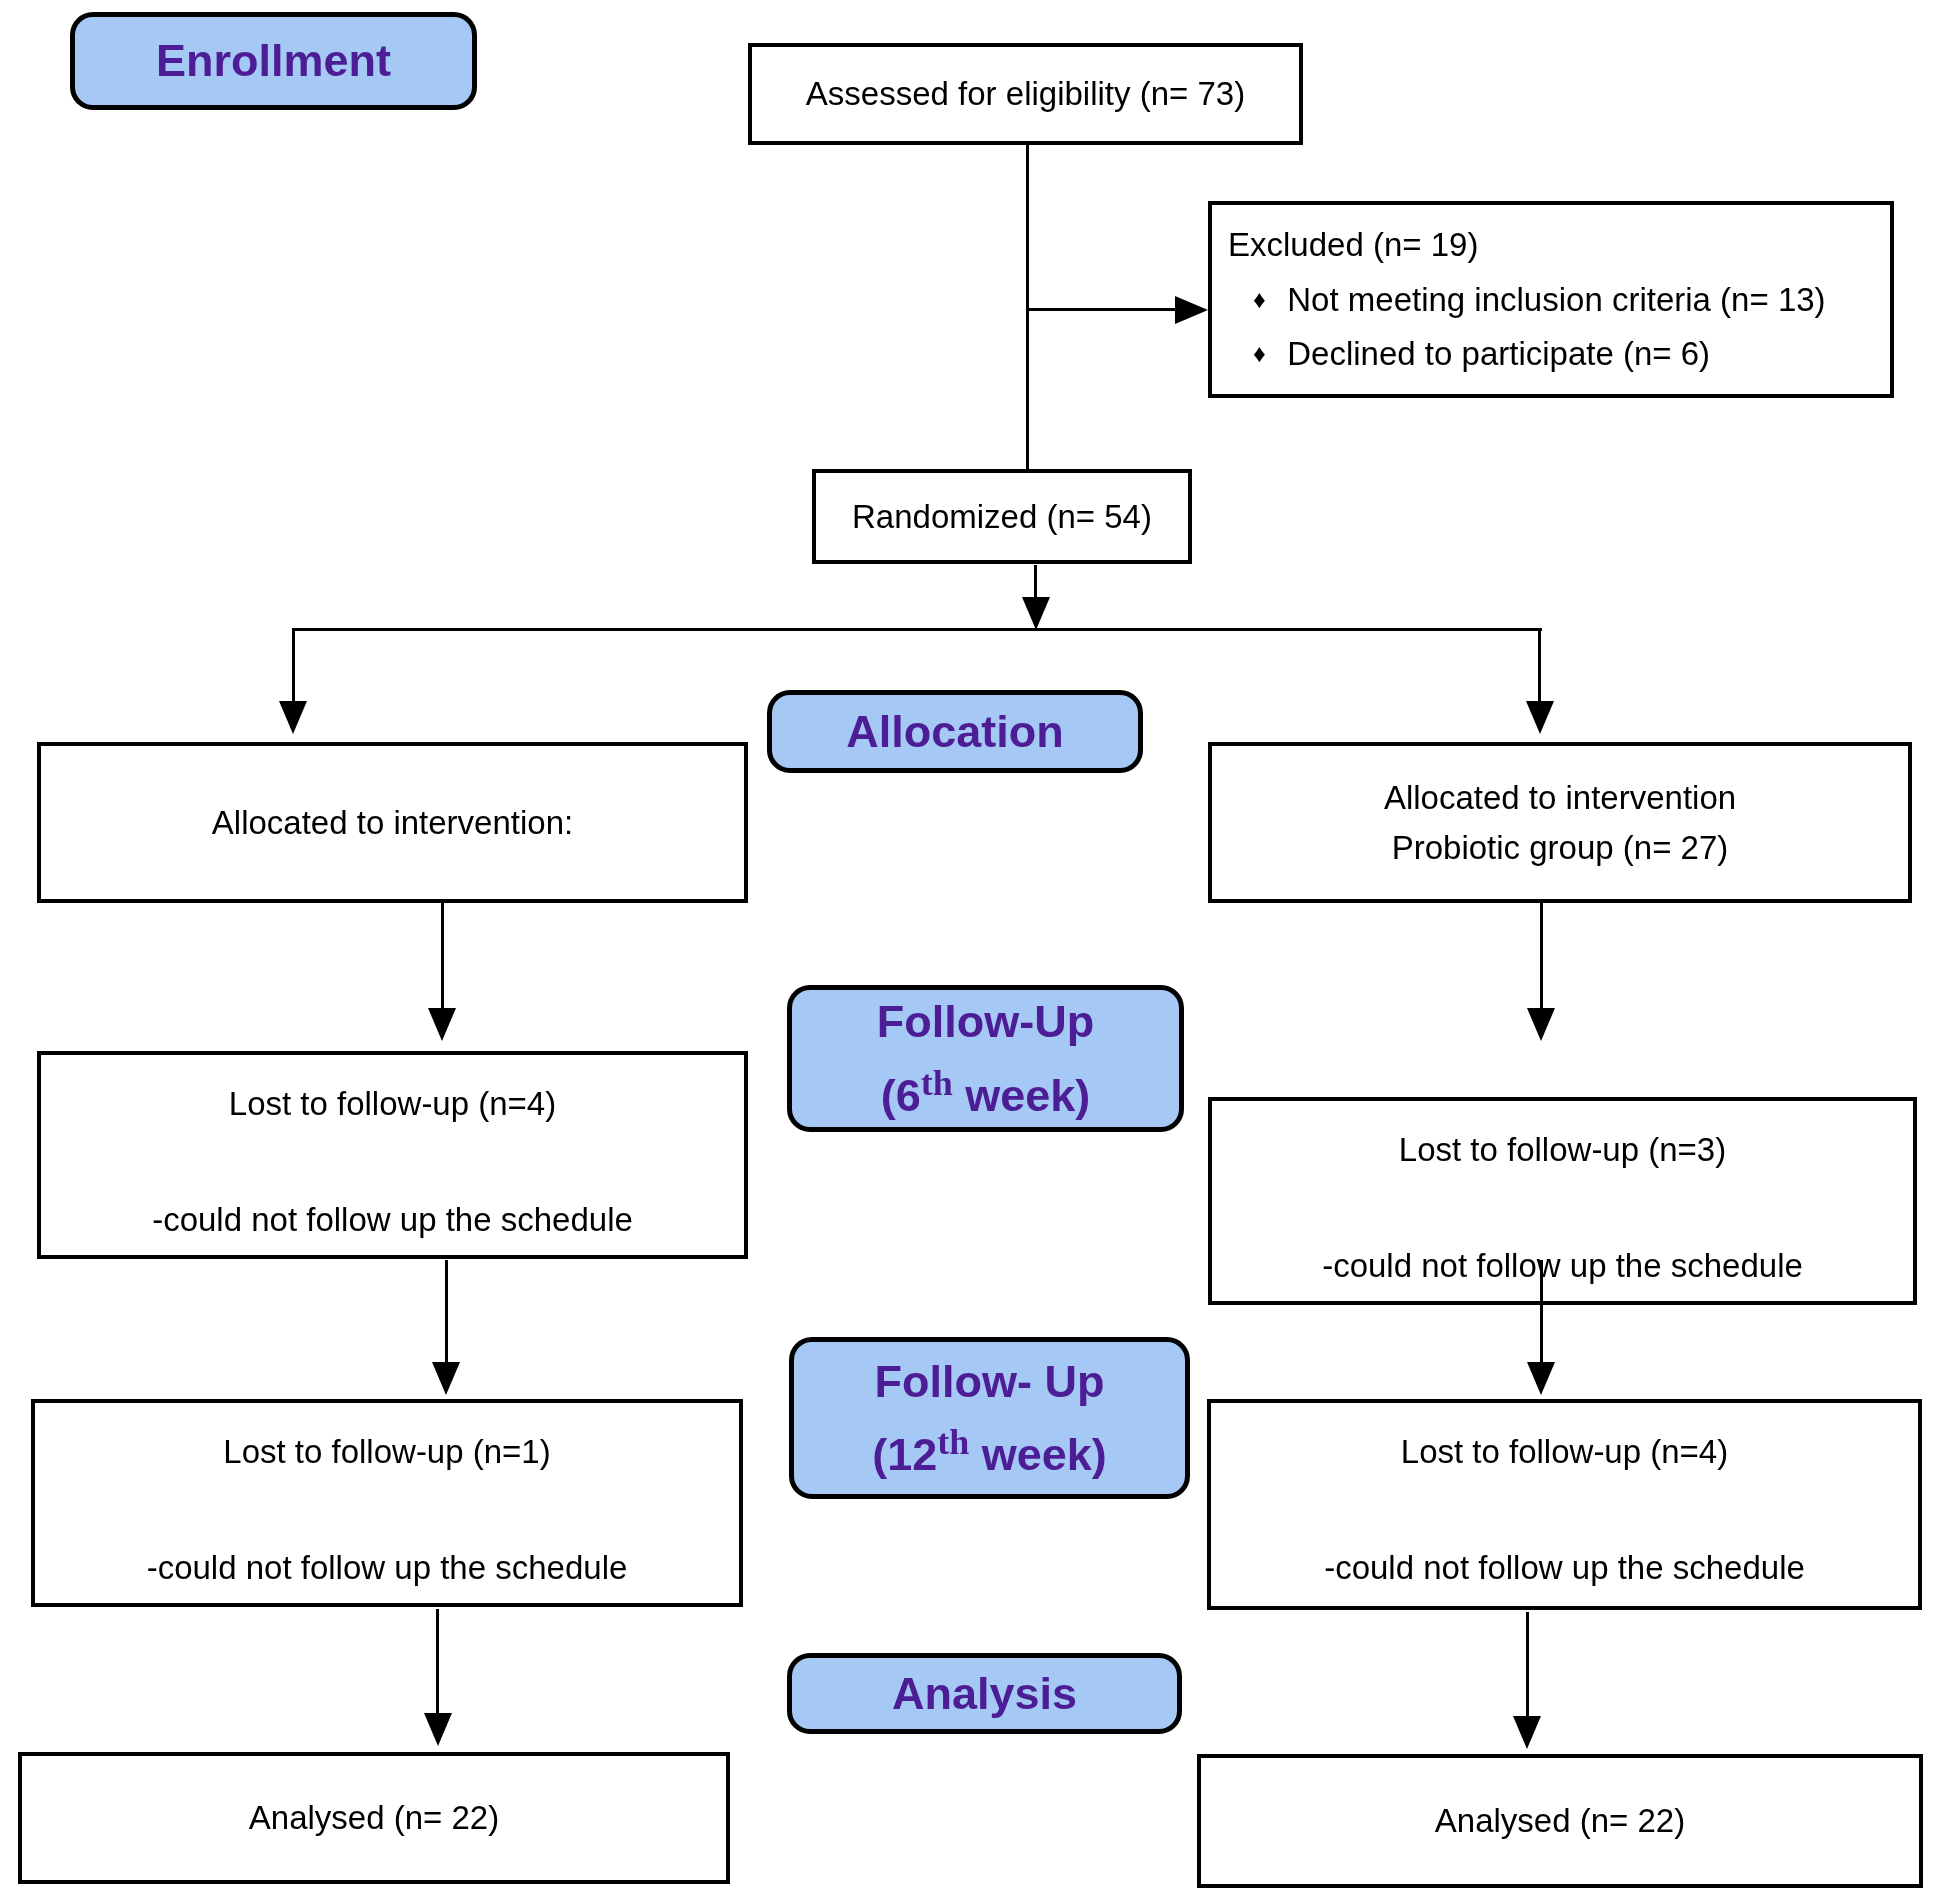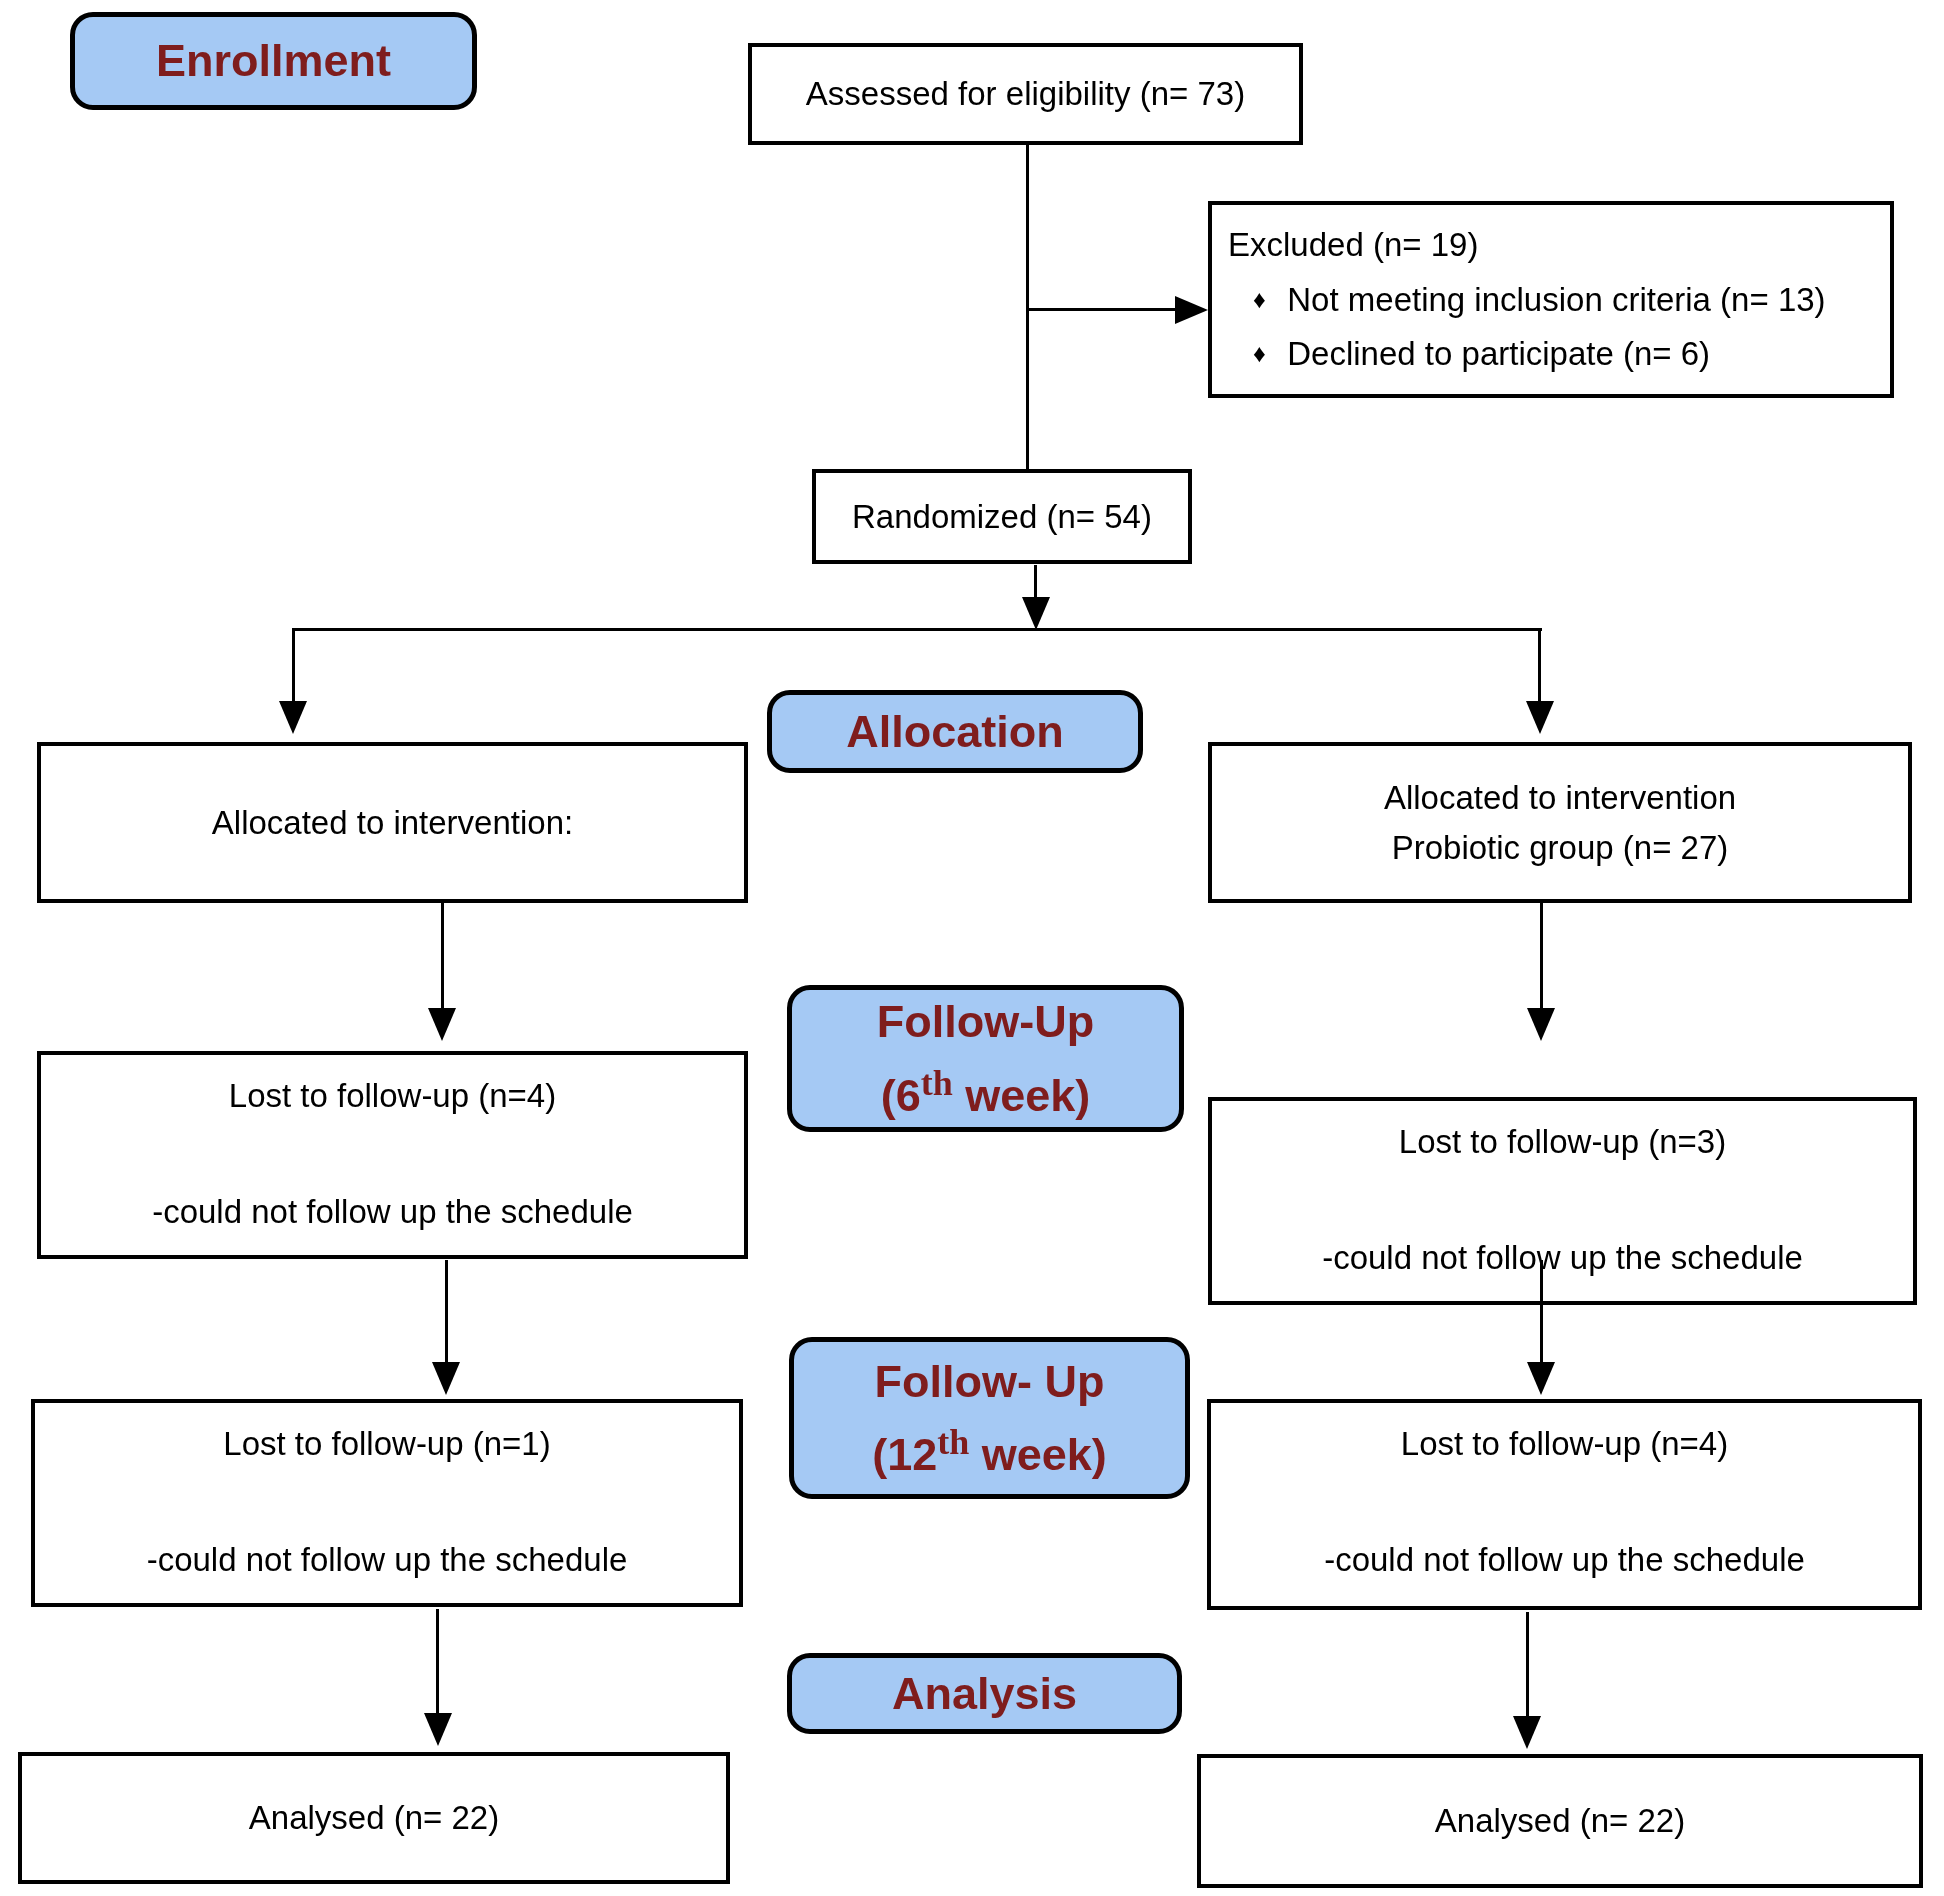--- a/index.html
+++ b/index.html
@@ -10,38 +10,38 @@
   .box {
     position:absolute; background:#ffffff; border:4.1px solid #000;
     box-sizing:border-box; display:flex; flex-direction:column;
     align-items:center; justify-content:center; text-align:center;
     font-size:33px; line-height:1.5;
   }
   .phase-label {
     position:absolute; background:#A5C9F4; border:5px solid #000;
     border-radius:23px; box-sizing:border-box; display:flex; flex-direction:column;
     align-items:center; justify-content:center; text-align:center;
-    color:#7f1d1d; font-weight:bold; font-size:45px; line-height:1.5;
+    color:#4c1d95; font-weight:bold; font-size:45px; line-height:1.5;
   }
   .phase-label sup { font-size:36px;font-family:Liberation Serif, serif; }
   .vline { position:absolute; width:3.3px; background:#000; }
   .hline { position:absolute; height:3.3px; background:#000; }
   .ah-down { position:absolute; width:0; height:0;
     border-left:14px solid transparent; border-right:14px solid transparent;
     border-top:33px solid #000; }
   .ah-right { position:absolute; width:0; height:0;
     border-top:14px solid transparent; border-bottom:14px solid transparent;
     border-left:33px solid #000; }
   .excluded-content {
     align-items:flex-start; text-align:left; justify-content:center;
     padding-left:16px; gap:5px;
   }
   .bullet-row { display:flex; align-items:center; padding-left:25px; gap:21.5px; }
   .bullet { font-size:25px; }
-  .two-line-top { justify-content:flex-start; padding-top:16px; gap:66px; }
+  .two-line-top { justify-content:flex-start; padding-top:24px; gap:66px; }
 </style>
 </head>
 <body>
 
 <div class="canvas">
 
   <div class="phase-label" style="left:70px; top:11.6px; width:407px; height:98px;">
     <span>Enrollment</span>
   </div>
 

